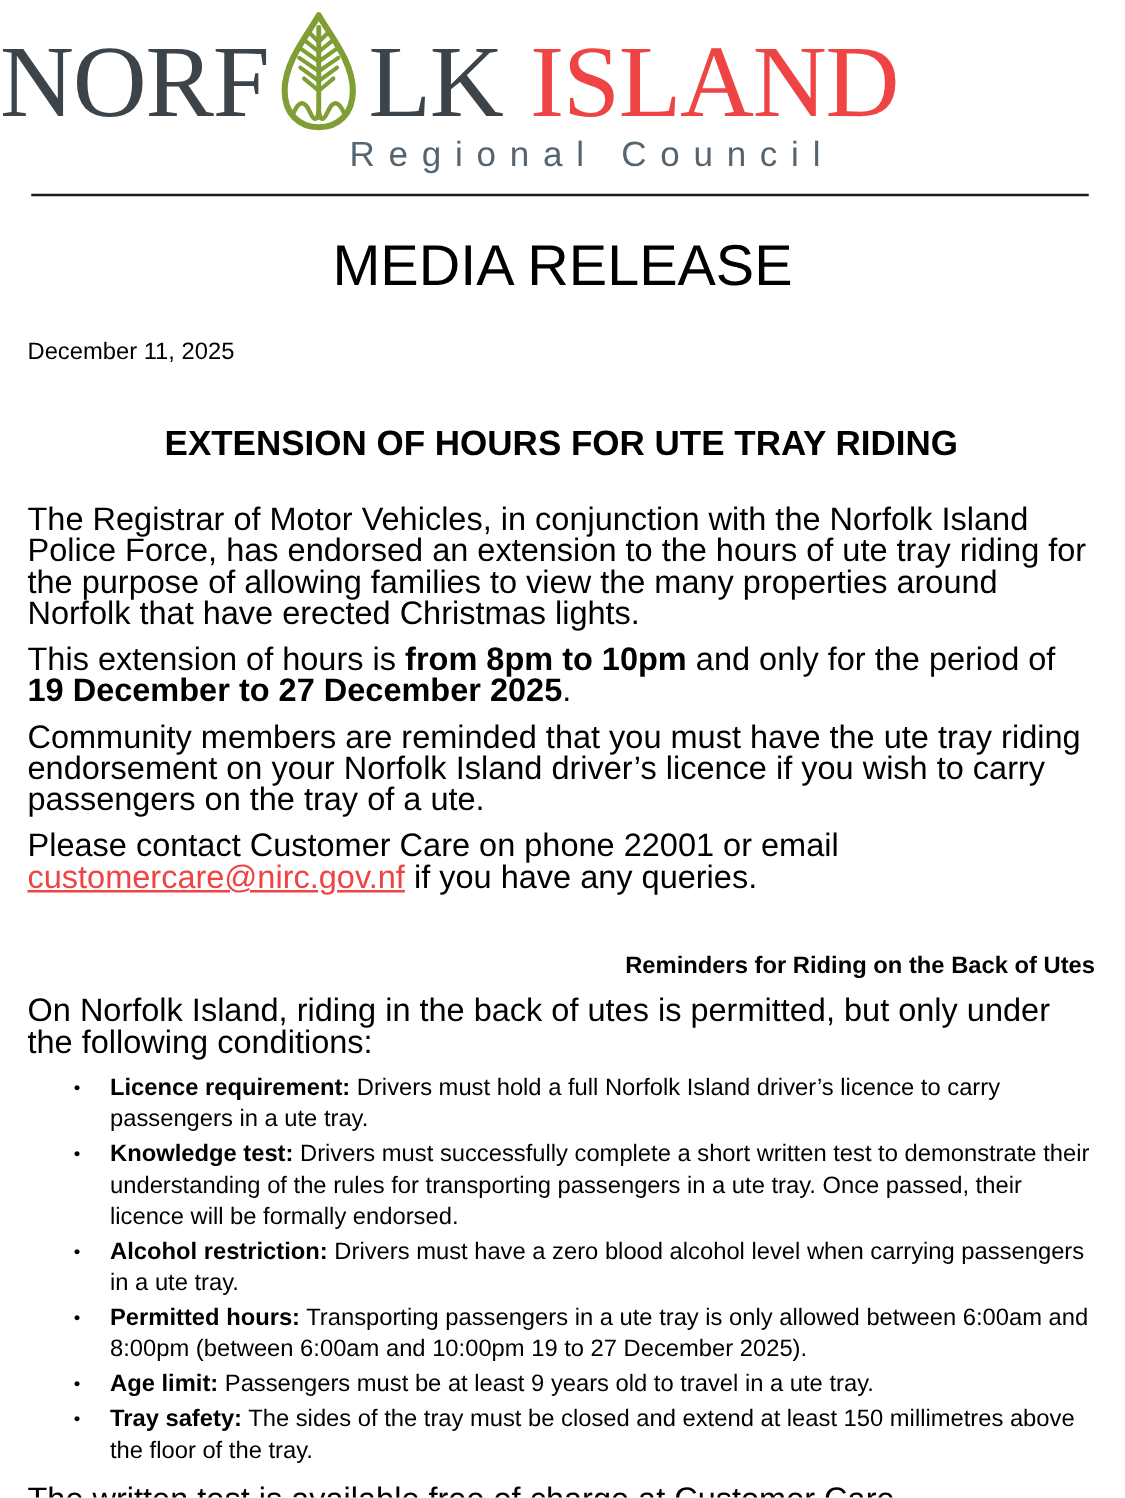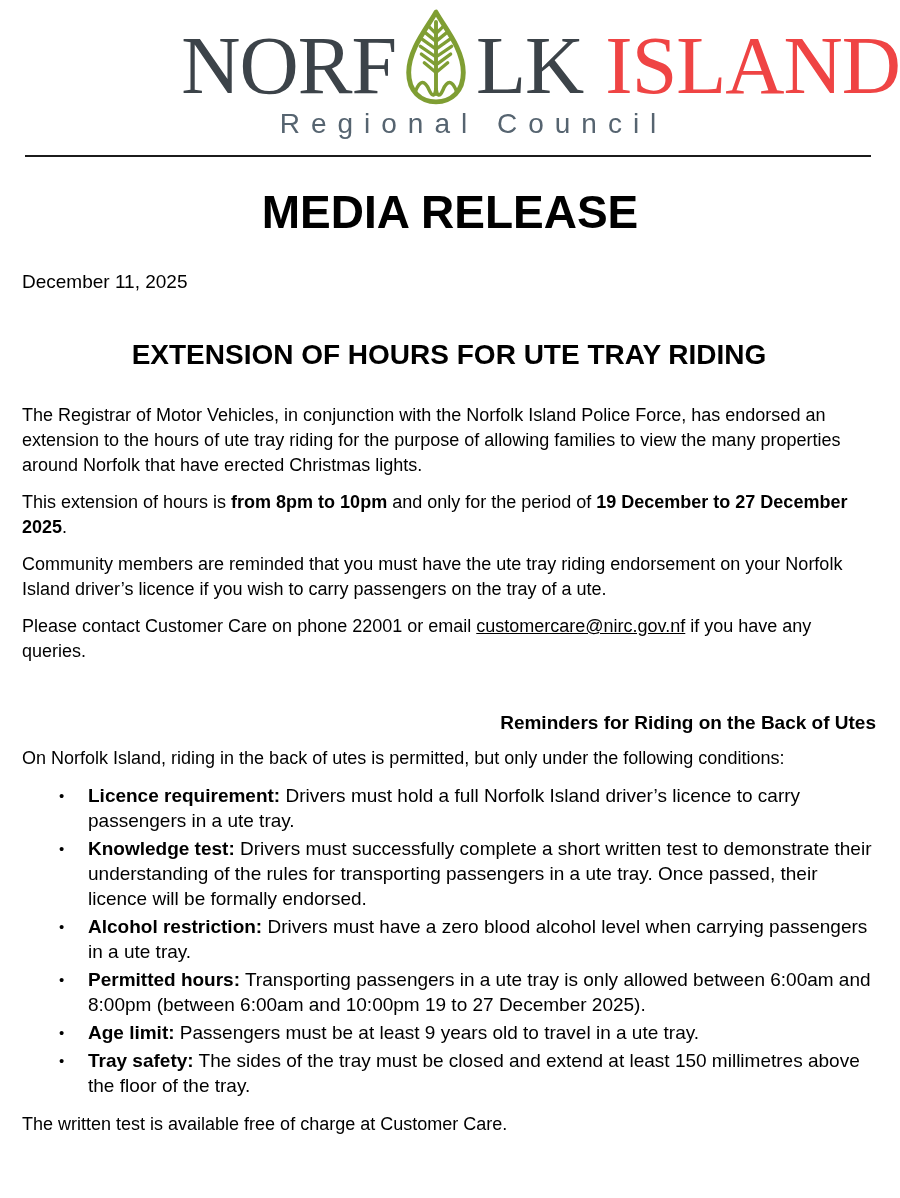--- a/index.html
+++ b/index.html
@@ -9,24 +9,23 @@
     height: 1198px;
     overflow: hidden;
     font-family: "Liberation Sans", sans-serif;
     color: #000000;
   }
 
   
   .logo-wrap { padding-top: 8px; text-align: center; }
   .logo-line {
     display: flex;
-    justify-content: flex-end;
+    justify-content: flex-start;
     align-items: flex-end;
     line-height: 1;
-    margin-left: 27px;
   }
   .logo-text {
     font-family: "Liberation Serif", serif;
     font-size: 82px;
     line-height: 0.82;
     color: #3c4349;
     letter-spacing: -1px;
   }
   .logo-text.teal { color: #ef4444; margin-left: 22px; }
   .pine-icon { width: 78px; height: 98px; margin: 0 1px -7px 1px; flex: 0 0 auto; }
@@ -42,43 +41,43 @@
     border: none;
     border-top: 2px solid #1b1b1b;
     margin: 15px 29px 0 25px;
   }
 
   
   .release-title {
     margin-top: 28px;
     text-align: center;
     font-size: 46px;
-    font-weight: 700;
+    font-weight: 400;
     letter-spacing: 0px;
   }
   .release-date {
     margin: 32px 24px 0 22px;
     font-size: 19px;
   }
 
   
   .headline {
     margin: 46px 24px 32px 22px;
     text-align: center;
     font-size: 28px;
     font-weight: 700;
   }
   .content { margin: 0 24px 0 22px; }
   .content p {
-    font-size: 18px;
+    font-size: 26px;
     line-height: 25px;
     margin-bottom: 12px;
   }
   .email-link {
-    color: #000000;
+    color: #ef4444;
     text-decoration: underline;
     cursor: pointer;
   }
   .section-heading {
     margin: 46px 0 11px 0;
     text-align: right;
     font-size: 19px;
     font-weight: 700;
     line-height: 25px;
   }

